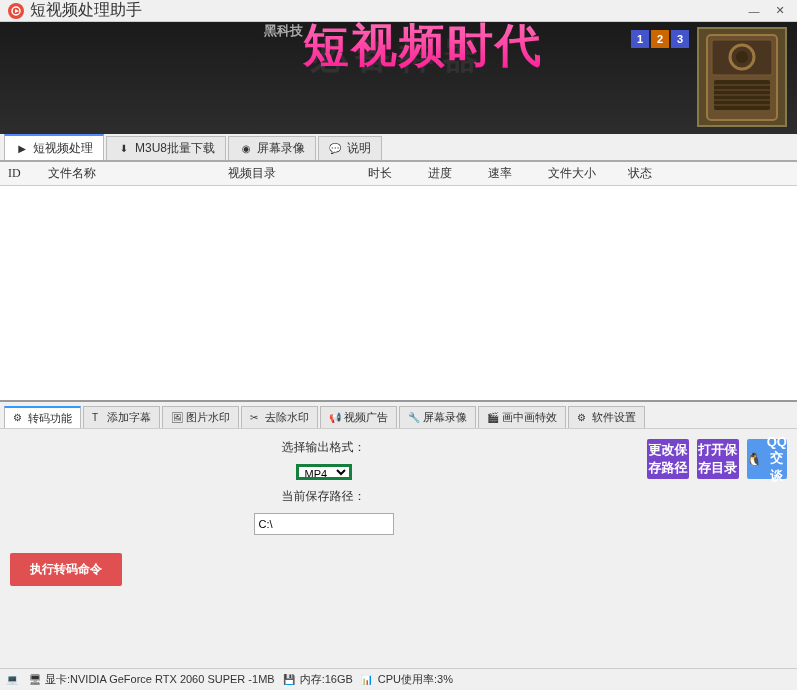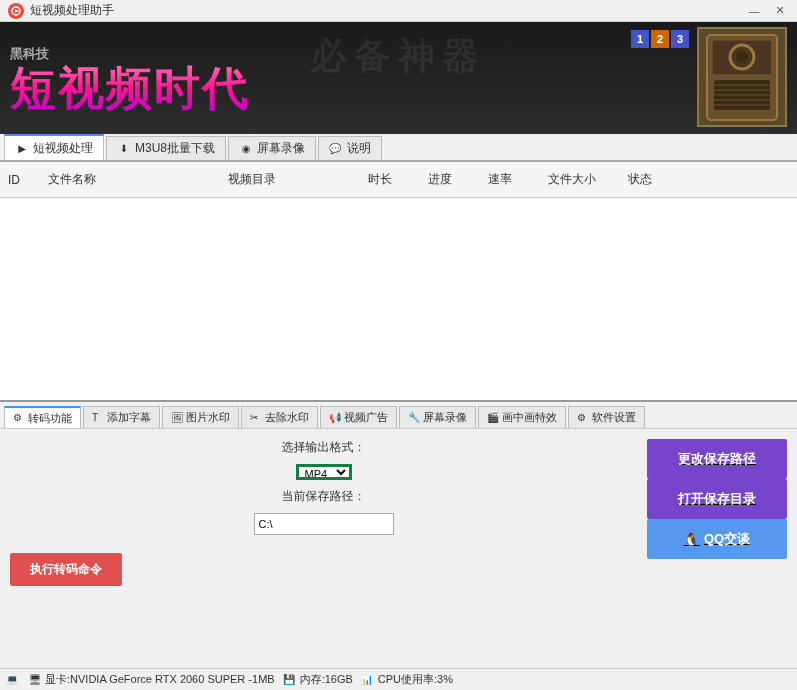--- a/index.html
+++ b/index.html
@@ -27,21 +27,21 @@
       width: 16px;
       height: 16px;
       background: #e74c3c;
       border-radius: 50%;
       margin-right: 6px;
       display: flex;align-items:center;justify-content:center;
       font-size: 8px;
       color: white;
     }
     #title-bar .title-text {
-      font-size: 12px;
+      font-size: 16px;
       color: #333;
       flex: 1;
     }
     #title-bar .win-controls {
       display: flex;
       gap: 8px;
     }
     #title-bar .win-btn {
       width: 18px;
       height: 18px;
@@ -56,21 +56,21 @@
       width: 100%;
       height: 112px;
       background: linear-gradient(to bottom, #1a1a1a, #2d2d2d);
       position: relative;
       overflow: hidden;
     }
     #banner-bg-text {
       position: absolute;
       top: 0; left: 0; right: 0; bottom: 0;
       display: flex;
-      flex-direction: column;
+      flex-direction: row;
       justify-content: center;
       padding-left: 10px;
     }
     .banner-subtitle {
       font-size: 13px;
       color: #aaa;
       font-weight: bold;
       margin-bottom: 2px;
     }
     .banner-main-title {
@@ -166,23 +166,24 @@
     #table-area {
       background: white;
       height: 240px;
       border-bottom: 2px solid #999;
       overflow: hidden;
     }
     #table-header {
       display: flex;
       background: #f5f5f5;
       border-bottom: 1px solid #ccc;
-      height: 36px;
+      height: 24px;
       align-items: center;
       padding: 0 4px;
+      font-family: Liberation Serif, serif;
     }
     .col-id { width: 40px; }
     .col-dir { width: 140px; }
     .col-name { width: 180px; }
     .col-dur { width: 60px; }
     .col-prog { width: 60px; }
     .col-speed { width: 60px; }
     .col-size { width: 80px; }
     .col-status { flex: 1; }
     .th {
@@ -278,23 +279,23 @@
       padding: 8px 20px;
       font-size: 12px;
       font-weight: bold;
       cursor: pointer;
       margin-top: 10px;
       border-radius: 2px;
     }
 
     #func-right {
       display: flex;
-      flex-direction: column;
+      flex-direction: row;
+      gap: 8px;
       width: 140px;
-      text-decoration: underline;
     }
     .action-btn {
       height: 40px;
       background: #7744cc;
       color: white;
       border: none;
       font-size: 13px;
       font-weight: bold;
       cursor: pointer;
       border-radius: 2px;

